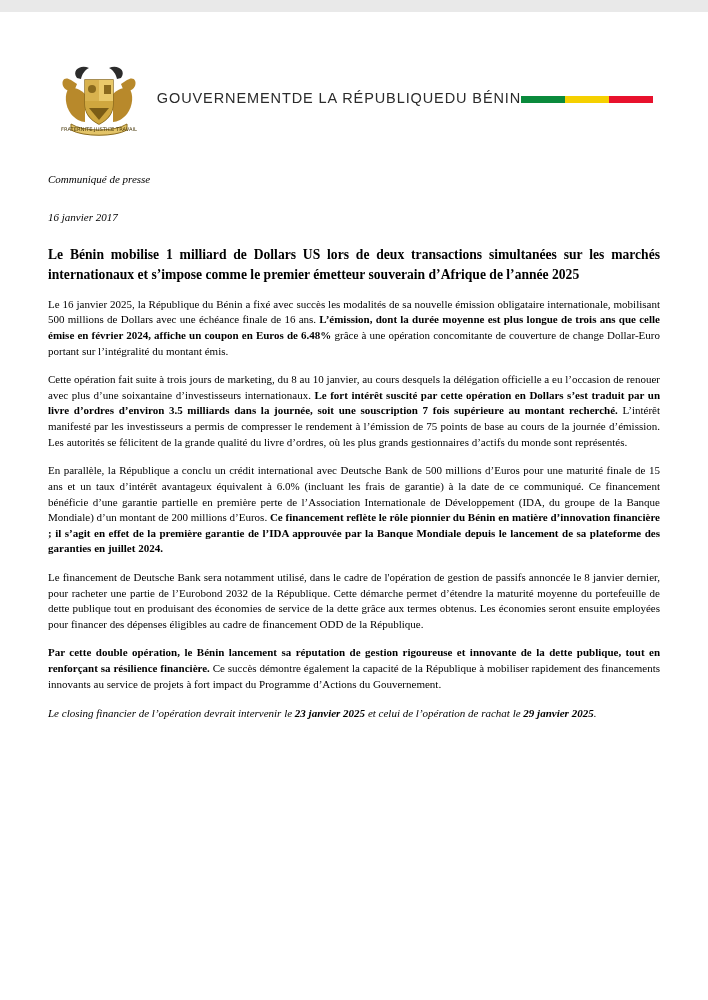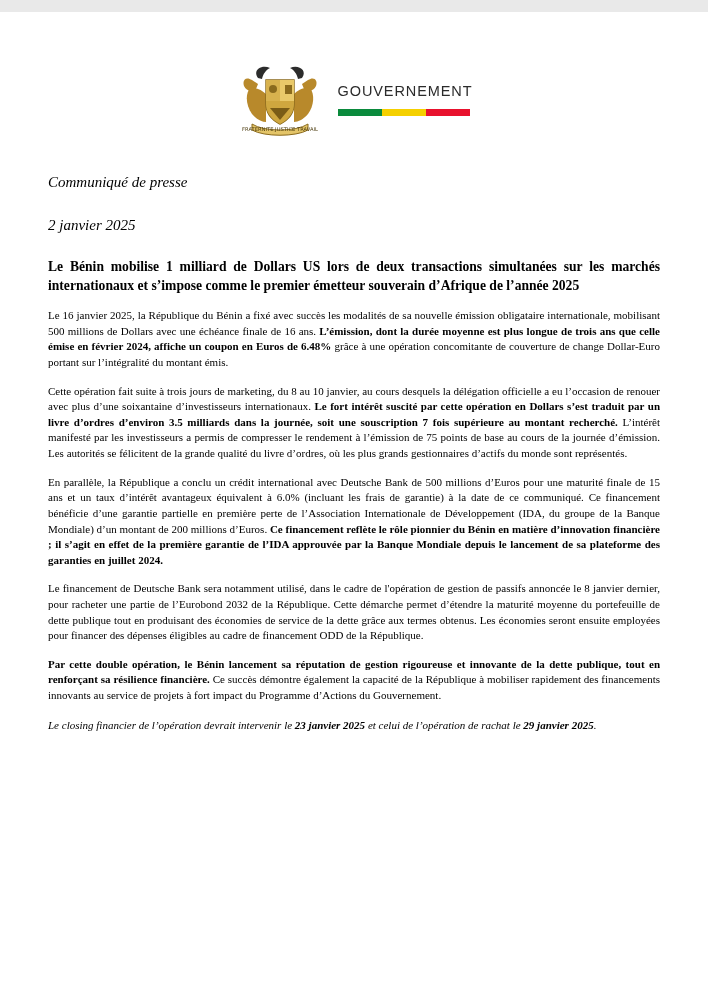--- a/index.html
+++ b/index.html
@@ -33,21 +33,21 @@
   .emblem {
     width: 88px;
     height: 82px;
     position: relative;
     margin-right: 14px;
     flex: 0 0 auto;
   }
   .emblem svg { display: block; }
   .wordmark {
     display: flex;
-    flex-direction: column;
+    flex-direction: row;
     justify-content: center;
   }
   .wordmark .line {
     font-family: "Liberation Sans", sans-serif;
     font-size: 14.5px;
     letter-spacing: 0.9px;
     color: #2b2b2b;
     line-height: 1.32;
   }
   .flagbar {
@@ -65,21 +65,21 @@
     padding-top: 22px;
   }
   p {
     margin: 0 0 13px 0;
     font-size: 11px;
     line-height: 1.42;
     text-align: justify;
   }
   .meta {
     font-style: italic;
-    font-size: 15px;
+    font-size: 11px;
     margin-bottom: 22px;
   }
   .meta.date { margin-bottom: 20px; }
   .headline {
     font-weight: bold;
     font-size: 13.6px;
     line-height: 1.42;
     text-align: justify;
   }
   .b { font-weight: bold; }
@@ -119,31 +119,33 @@
         <circle cx="37" cy="31" r="4" fill="#8a6a1d"></circle>
         <path d="M49 27 L56 27 L56 36 L49 36 Z" fill="#8a6a1d"></path>
         <path d="M34 50 L54 50 L44 62 Z" fill="#7a5c16"></path>
 
         <path d="M16 66 C28 74, 60 74, 72 66 L72 72 C60 79, 28 79, 16 72 Z" fill="#e3c468" stroke="#8a6a1d" stroke-width="1"></path>
         <text x="44" y="73" font-family="DejaVu Sans, sans-serif" font-size="5.2" fill="#4a3a0d" text-anchor="middle">FRATERNITE JUSTICE TRAVAIL</text>
       </svg>
     </div>
     <div class="wordmark">
       <div class="line">GOUVERNEMENT</div>
+      <div class="line">DE LA RÉPUBLIQUE</div>
+      <div class="line">DU BÉNIN</div>
       <div class="flagbar">
         <span class="flag-green"></span>
         <span class="flag-yellow"></span>
         <span class="flag-red"></span>
       </div>
     </div>
   </div>
 
   <div class="content">
     <p class="meta">Communiqué de presse</p>
-    <p class="meta date">2 janvier 2025</p>
+    <p class="meta date">16 janvier 2017</p>
     <p class="headline">Le Bénin mobilise 1 milliard de Dollars US lors de deux transactions simultanées sur les marchés internationaux et s’impose comme le premier émetteur souverain d’Afrique de l’année 2025</p>
     <div>
         <p><span>Le 16 janvier 2025, la République du Bénin a fixé avec succès les modalités de sa nouvelle émission obligataire internationale, mobilisant 500 millions de Dollars avec une échéance finale de 16 ans. </span><span class="b">L’émission, dont la durée moyenne est plus longue de trois ans que celle émise en février 2024, affiche un coupon en Euros de 6.48%</span><span> grâce à une opération concomitante de couverture de change Dollar-Euro portant sur l’intégralité du montant émis.</span></p>
         <p><span>Cette opération fait suite à trois jours de marketing, du 8 au 10 janvier, au cours desquels la délégation officielle a eu l’occasion de renouer avec plus d’une soixantaine d’investisseurs internationaux. </span><span class="b">Le fort intérêt suscité par cette opération en Dollars s’est traduit par un livre d’ordres d’environ 3.5 milliards dans la journée, soit une souscription 7 fois supérieure au montant recherché.</span><span> L’intérêt manifesté par les investisseurs a permis de compresser le rendement à l’émission de 75 points de base au cours de la journée d’émission. Les autorités se félicitent de la grande qualité du livre d’ordres, où les plus grands gestionnaires d’actifs du monde sont représentés.</span></p>
         <p><span>En parallèle, la République a conclu un crédit international avec Deutsche Bank de 500 millions d’Euros pour une maturité finale de 15 ans et un taux d’intérêt avantageux équivalent à 6.0% (incluant les frais de garantie) à la date de ce communiqué. Ce financement bénéficie d’une garantie partielle en première perte de l’Association Internationale de Développement (IDA, du groupe de la Banque Mondiale) d’un montant de 200 millions d’Euros. </span><span class="b">Ce financement reflète le rôle pionnier du Bénin en matière d’innovation financière ; il s’agit en effet de la première garantie de l’IDA approuvée par la Banque Mondiale depuis le lancement de sa plateforme des garanties en juillet 2024.</span></p>
         <p><span>Le financement de Deutsche Bank sera notamment utilisé, dans le cadre de l'opération de gestion de passifs annoncée le 8 janvier dernier, pour racheter une partie de l’Eurobond 2032 de la République. Cette démarche permet d’étendre la maturité moyenne du portefeuille de dette publique tout en produisant des économies de service de la dette grâce aux termes obtenus. Les économies seront ensuite employées pour financer des dépenses éligibles au cadre de financement ODD de la République.</span></p>
         <p><span class="b">Par cette double opération, le Bénin lancement sa réputation de gestion rigoureuse et innovante de la dette publique, tout en renforçant sa résilience financière.</span><span> Ce succès démontre également la capacité de la République à mobiliser rapidement des financements innovants au service de projets à fort impact du Programme d’Actions du Gouvernement.</span></p>
       </div>
     <p class="closing"><span>Le closing financier de l’opération devrait intervenir le </span><span class="b">23 janvier 2025</span><span> et celui de l’opération de rachat le </span><span class="b">29 janvier 2025</span><span>.</span></p>
   </div>

